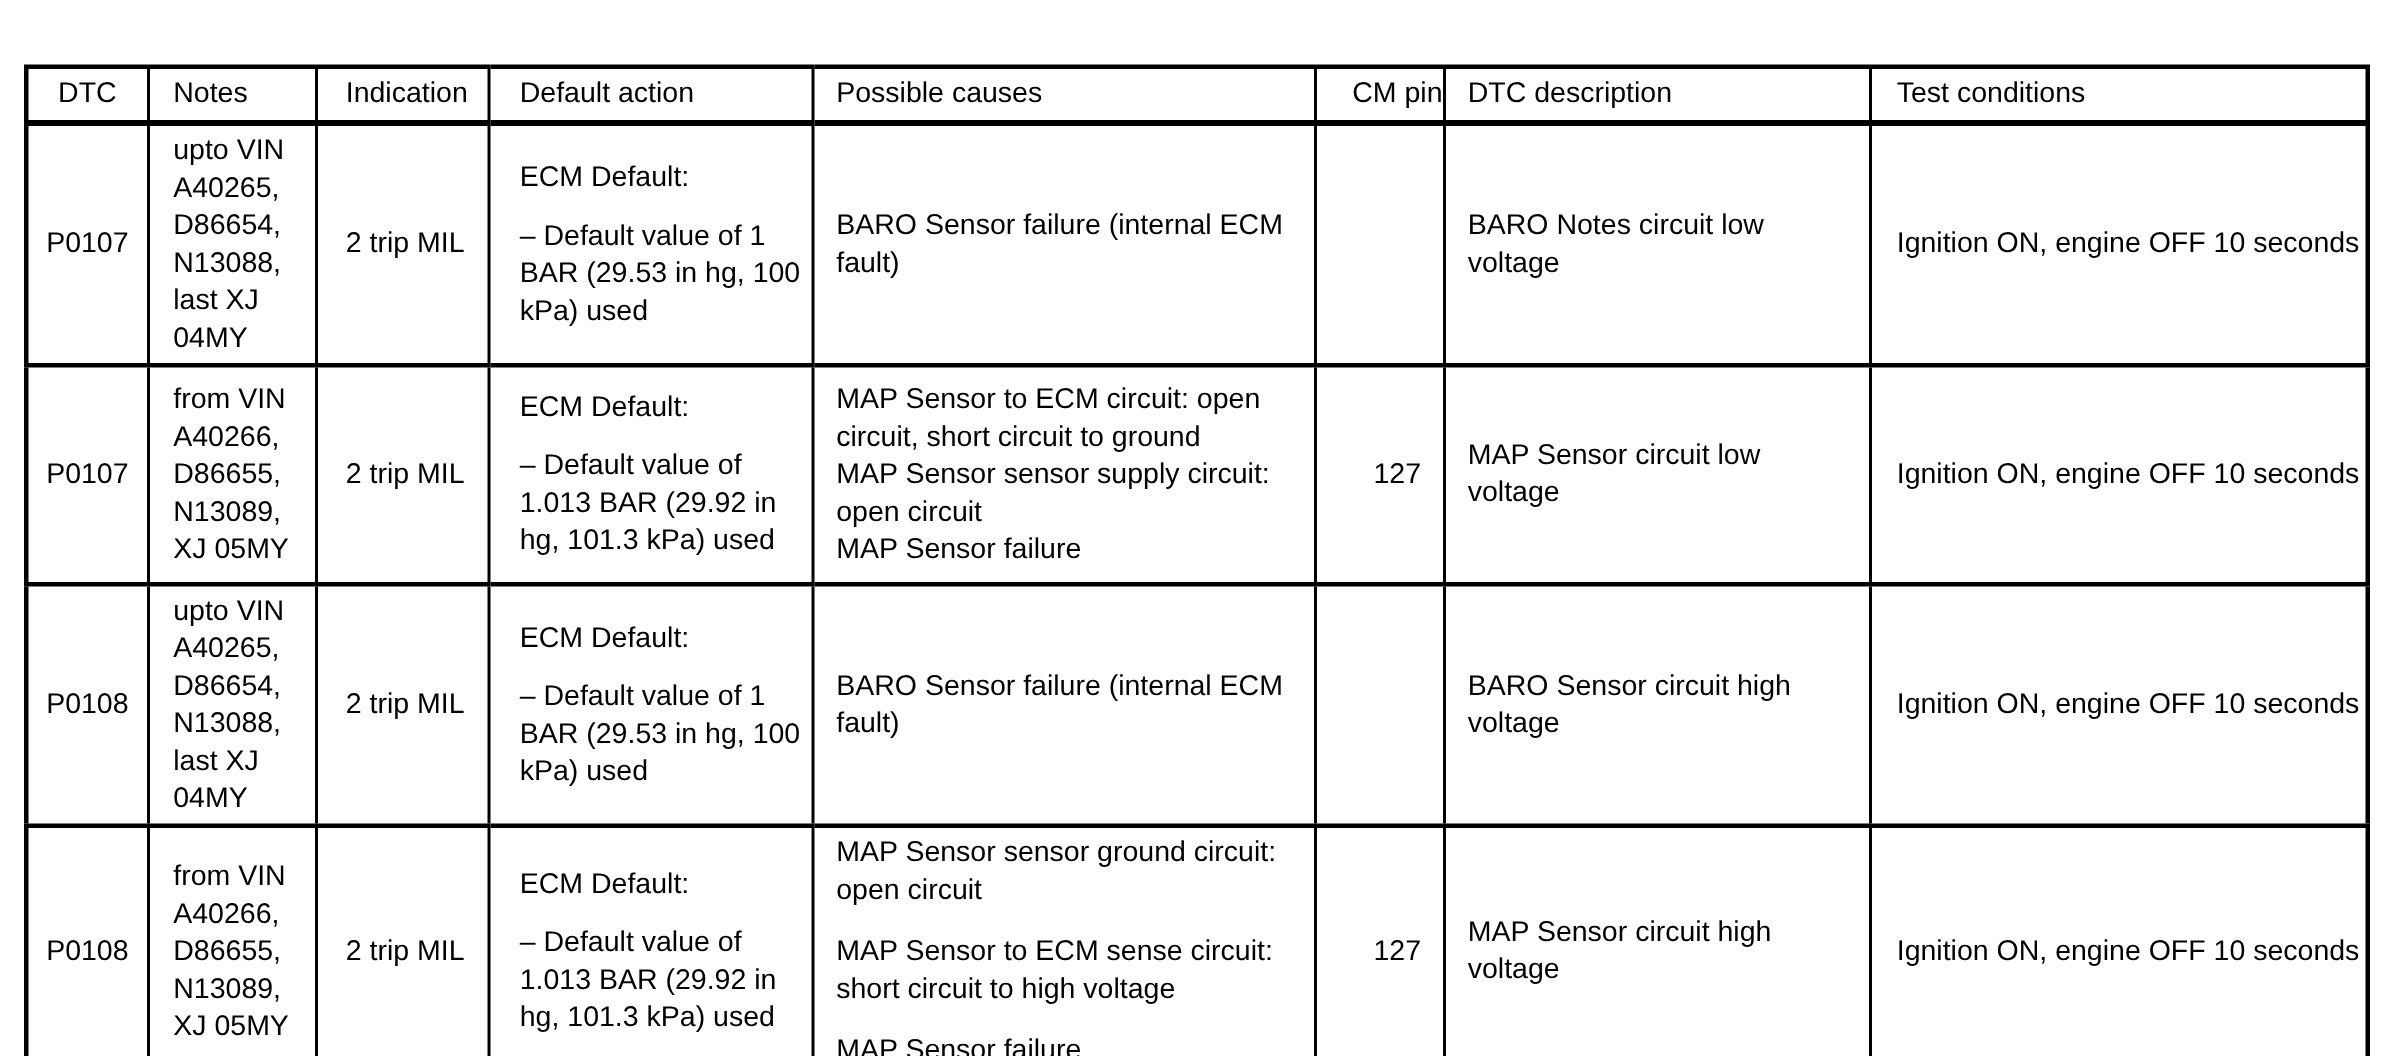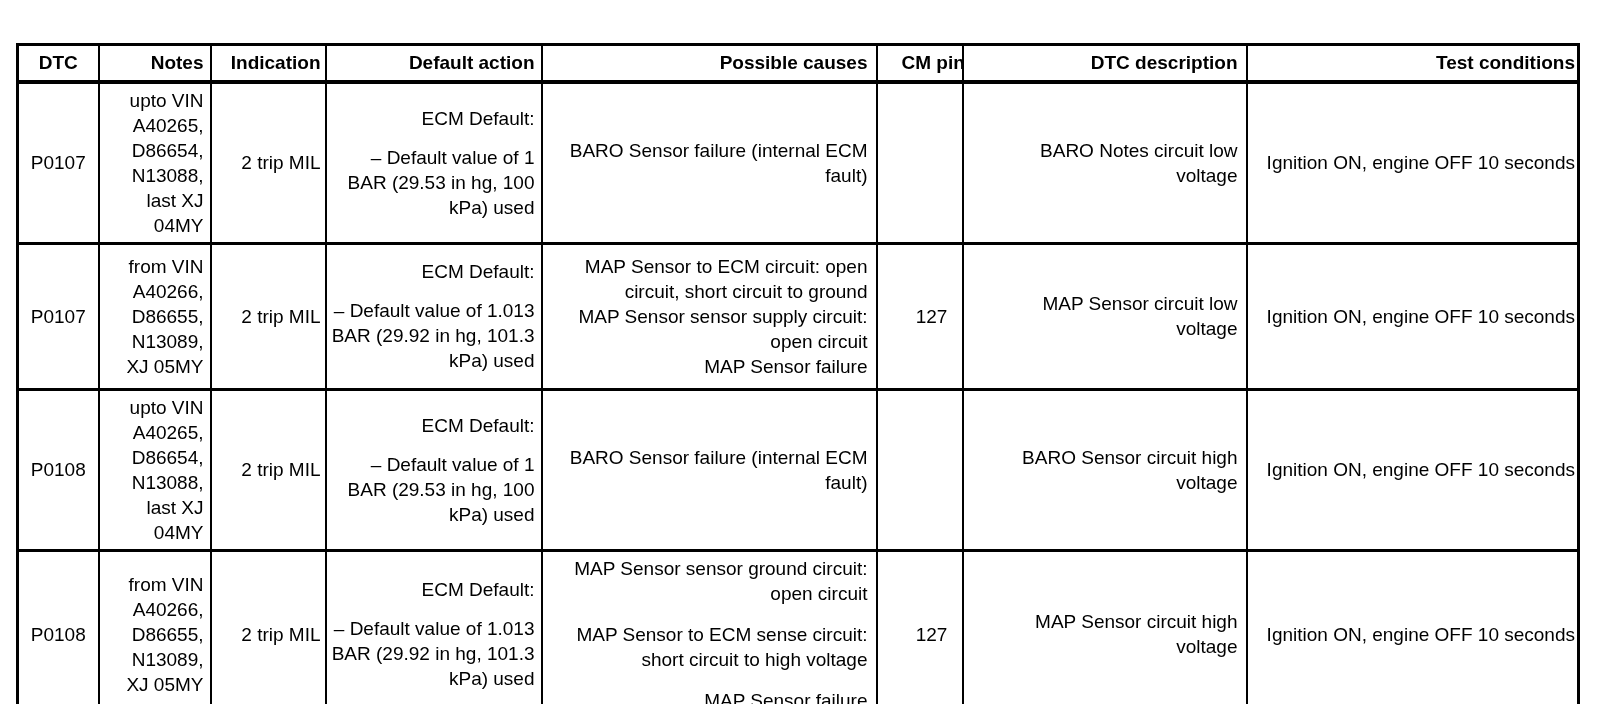--- a/index.html
+++ b/index.html
@@ -34,38 +34,38 @@
   th, td {
     border-left: 2px solid #000;
     border-right: 2px solid #000;
     border-top: 3px solid #000;
     border-bottom: 3px solid #000;
     padding: 4px 0;
     vertical-align: middle;
     font-size: 19px;
     line-height: 25px;
     overflow: hidden;
-    text-align: right;
+    text-align: left;
   }
   table.dtc-table { border: 3px solid #000; }
   thead th {
-    font-weight: bold;
+    font-weight: normal;
     border-bottom: 4px solid #000;
     white-space: nowrap;
   }
   tr.row-header { height: 37px; }
   tr.row-1 { height: 146px; }
   tr.row-2 { height: 146px; }
   tr.row-3 { height: 145px; }
   tr.row-4 { height: 165px; }
 
   .col-dtc    { text-align: center; }
   .col-notes  { padding-left: 16px; padding-right: 6px; }
-  .col-ind    { padding-right: 4px; }
-  .col-def    { padding-right: 6px; }
+  .col-ind    { padding-left: 19px; padding-right: 4px; }
+  .col-def    { padding-left: 20px; padding-right: 6px; }
   .col-causes { padding-left: 15px; padding-right: 8px; }
   .col-cm     { text-align: center; padding-left: 24px; }
   .col-desc   { padding-left: 15px; padding-right: 8px; margin-left: 15px; }
   .col-test   { padding-left: 17px; padding-right: 2px; white-space: nowrap; }
 
   td p { margin: 0; }
   td p + p { }
   td.col-def p + p { margin-top: 14px; }
   td.causes-spread p + p { margin-top: 16px; }
 </style>

